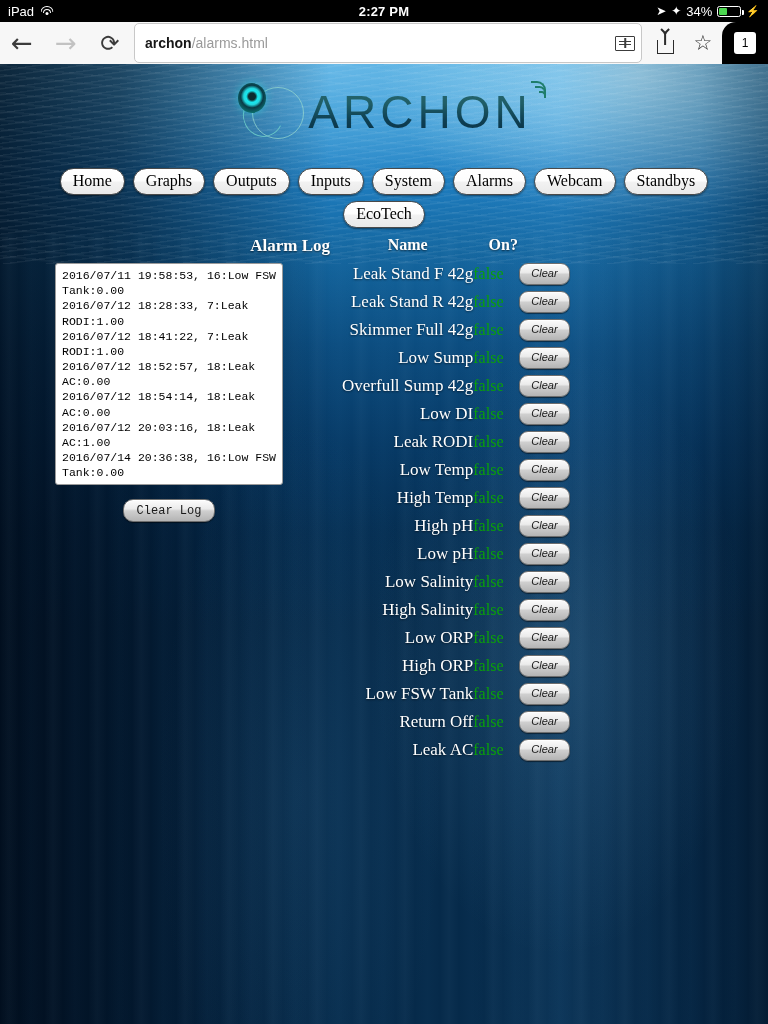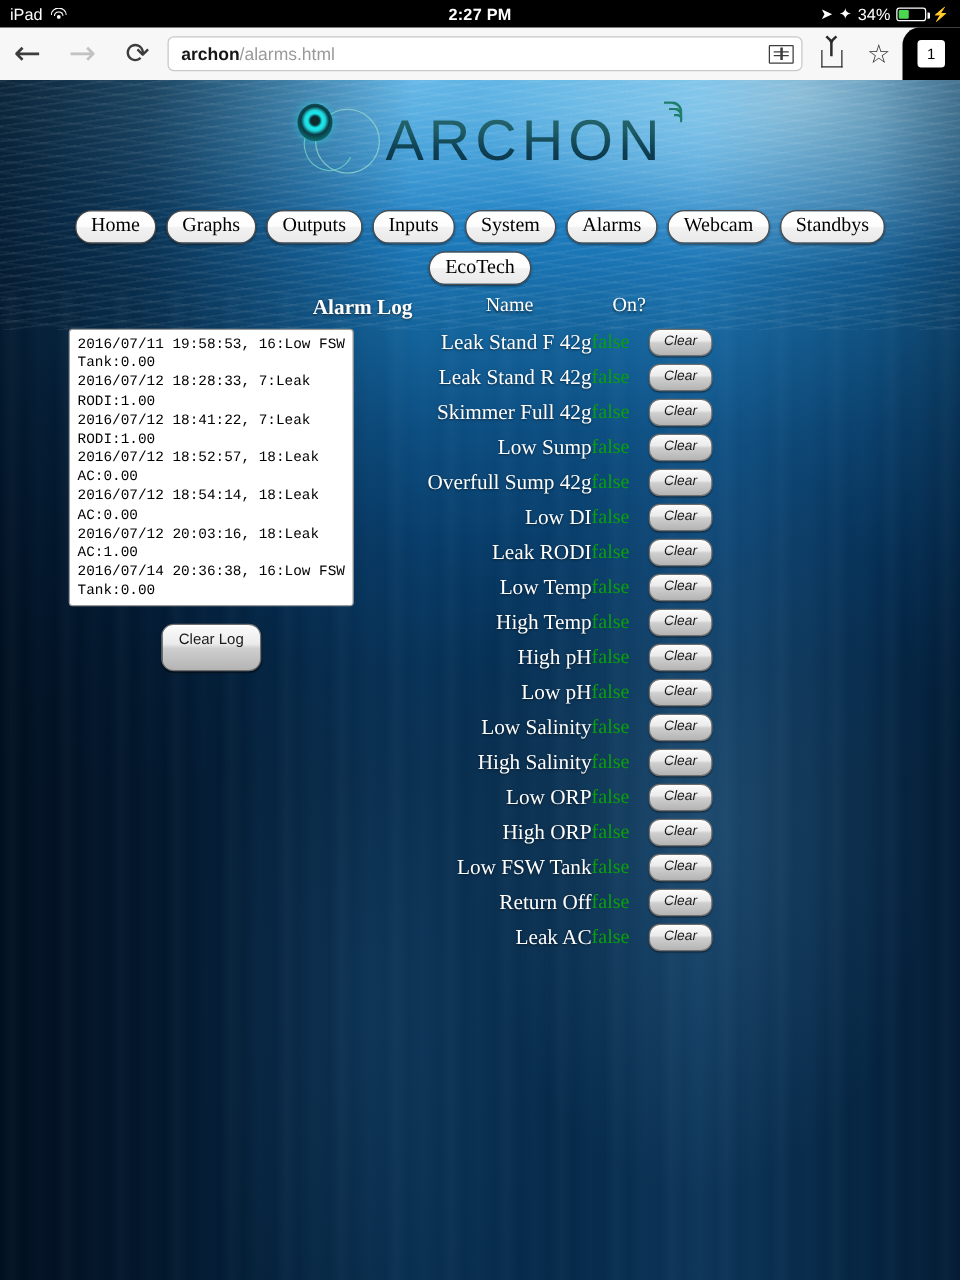--- a/index.html
+++ b/index.html
@@ -40,21 +40,21 @@
     background:#f7f7f7;
     display:flex; align-items:center;
   }
   .nav-btn{
     width:44px; height:42px; display:flex; align-items:center; justify-content:center;
     font-size:26px; line-height:1; color:#3c3c3c; font-family:"DejaVu Sans", sans-serif;
   }
   .nav-btn.disabled{ color:#c2c2c2; }
   .reload{ font-size:23px; }
   .urlbar{
-    flex:1; height:28px; margin:0 4px 0 2px; background:#fff;
+    flex:1; height:40px; margin:0 4px 0 2px; background:#fff;
     border:1px solid #c8c8c8; border-radius:5px;
     display:flex; align-items:center; padding:0 6px 0 10px;
     font-size:14px; position:relative;
   }
   .url-text{ flex:1; white-space:nowrap; overflow:hidden; color:#9a9a9a; }
   .url-text b{ color:#161616; font-weight:bold; }
   .reader-ico{
     width:20px; height:15px; border:1.7px solid #3c3c3c; border-radius:1px;
     position:relative; flex:0 0 auto;
   }
@@ -204,27 +204,27 @@
   .clearlog-wrap{ text-align:center; margin-top:14px; }
 
   .btn-gel{
     display:inline-block;
     background:linear-gradient(180deg,#fcfcfc 0%,#ebebeb 42%,#cfcfcf 52%,#b4b4b4 100%);
     border:1px solid #6e6e6e; border-radius:10px;
     font-family:"Liberation Sans", sans-serif; color:#1a1a1a;
     box-shadow:0 1px 1px rgba(0,0,0,.5), inset 0 1px 0 rgba(255,255,255,.9);
     cursor:pointer; line-height:1;
   }
-  .btn-clearlog{ padding:5px 13px 19px; font-size:12px; }
+  .btn-clearlog{ padding:5px 13px 4px; font-size:12px;font-family:Liberation Mono, monospace; }
   .btn-clear{ padding:4px 11px 5px; font-size:11px; border-radius:9px; }
 
   
   table.alarms{ border-collapse:collapse; margin-left:12px; }
   table.alarms th{
-    font-family:"Liberation Serif", serif; font-weight:normal; font-size:16px;
+    font-family:"Liberation Serif", serif; font-weight:bold; font-size:16px;
     color:#fff; text-shadow:0 1px 2px rgba(0,0,0,.6); padding:0 0 6px;
   }
   table.alarms th.c-name{ text-align:center; }
   table.alarms th.c-on{ text-align:center; padding-left:14px; }
   table.alarms td{ padding:3px 0; vertical-align:middle; }
   td.c-name{
     font-family:"Liberation Serif", serif; font-size:17px; color:#fff;
     text-align:right; padding-right:10px; white-space:nowrap;
     text-shadow:0 1px 2px rgba(0,0,0,.55);
   }

